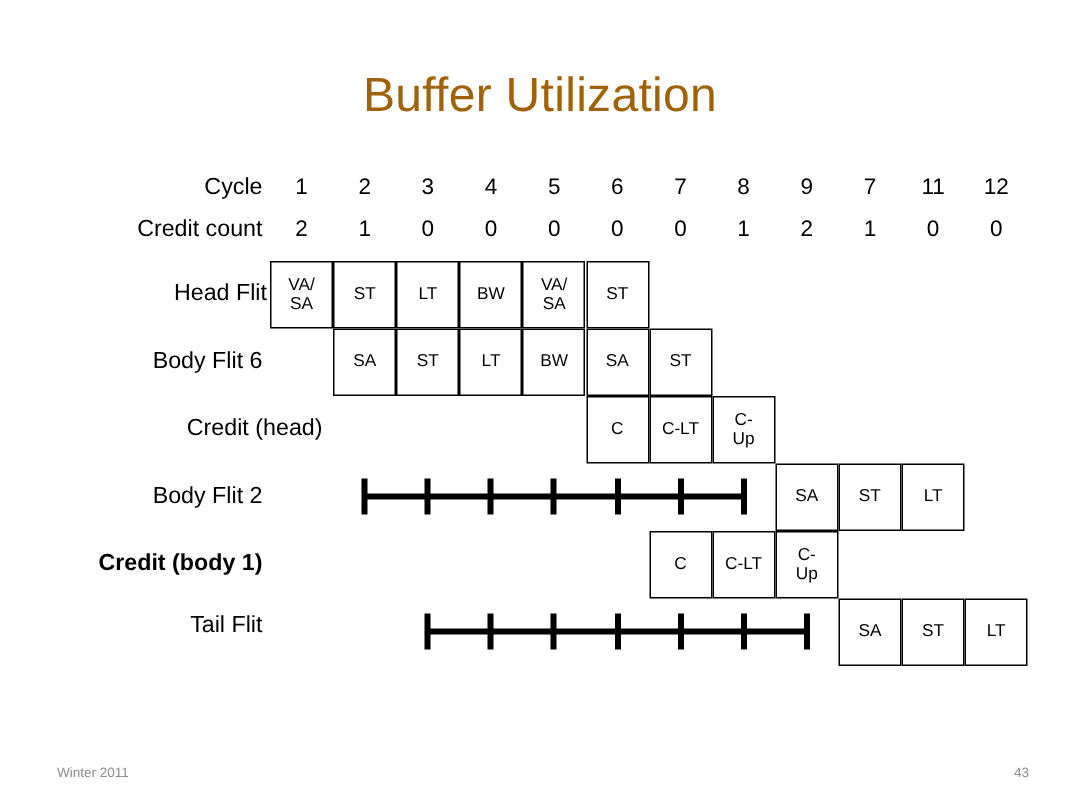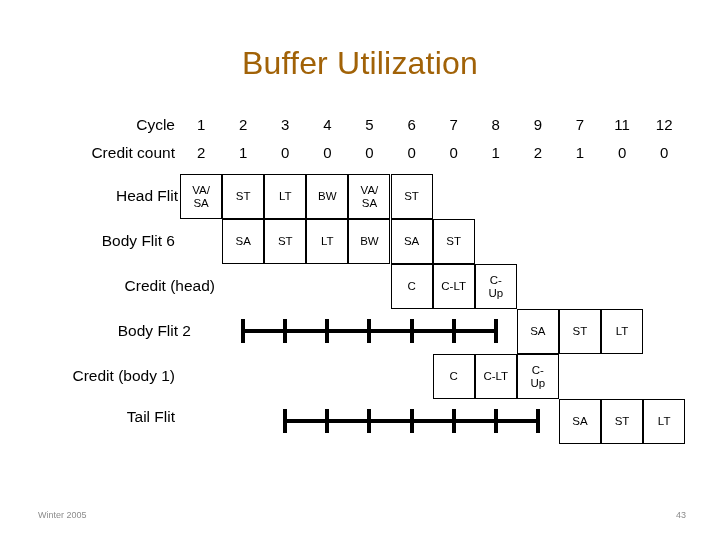--- a/index.html
+++ b/index.html
@@ -113,22 +113,22 @@
 
 <div id="slide-title">Buffer Utilization</div>
 
 <div id="chart">
 
 <div class="row-label" style="left: 0px; width: 175px; top: 144px;">Credit count</div>
     <div class="row-label" style="left: 0px; width: 175px; top: 116px;">Cycle</div>
     <div class="row-label" style="left: 3px; width: 175px; top: 187px;">Head Flit</div>
     <div class="row-label" style="left: 0px; width: 175px; top: 232px;">Body Flit 6</div>
     <div class="row-label" style="left: 0px; width: 175px; top: 277px; margin-left: 40px;">Credit (head)</div>
-    <div class="row-label" style="left: 16px; width: 175px; top: 322px;">Body Flit 2</div>
-    <div class="row-label" style="left: 0px; width: 175px; top: 367px;">Credit (body 1)</div>
+    <div class="row-label" style="left: 0px; width: 175px; top: 322px;">Body Flit 2</div>
+    <div class="row-label" style="left: 0px; width: 175px; top: 367px; font-weight: bold;">Credit (body 1)</div>
     <div class="row-label" style="left: 0px; width: 175px; top: 408px;">Tail Flit</div>
     <div class="col-head" style="left: 180px; width: 42.1px; top: 116px;">1</div>
     <div class="col-head" style="left: 222.1px; width: 42.1px; top: 116px;">2</div>
     <div class="col-head" style="left: 264.2px; width: 42.1px; top: 116px;">3</div>
     <div class="col-head" style="left: 306.3px; width: 42.1px; top: 116px;">4</div>
     <div class="col-head" style="left: 348.4px; width: 42.1px; top: 116px;">5</div>
     <div class="col-head" style="left: 390.5px; width: 42.1px; top: 116px;">6</div>
     <div class="col-head" style="left: 432.6px; width: 42.1px; top: 116px;">7</div>
     <div class="col-head" style="left: 474.7px; width: 42.1px; top: 116px;">8</div>
     <div class="col-head" style="left: 516.8px; width: 42.1px; top: 116px;">9</div>
@@ -191,15 +191,15 @@
       <div class="tick" style="left: 166.4px;"></div>
       <div class="tick" style="left: 208.5px;"></div>
       <div class="tick" style="left: 250.6px;"></div>
     </div>
     <div class="cell" style="left: 558.9px; top: 399px; width: 42.1px; height: 45px;">SA</div>
     <div class="cell" style="left: 601px; top: 399px; width: 42.1px; height: 45px;">ST</div>
     <div class="cell" style="left: 643.1px; top: 399px; width: 42.1px; height: 45px;">LT</div>
   </div>
 
 <div id="footer">
-  <span class="f-left">Winter 2005</span>
+  <span class="f-left">Winter 2011</span>
   <span class="f-right">43</span>
 </div>
 
 </body></html>

